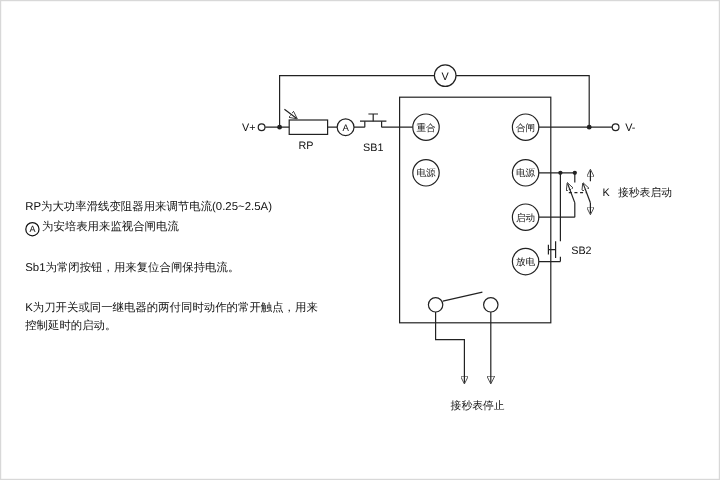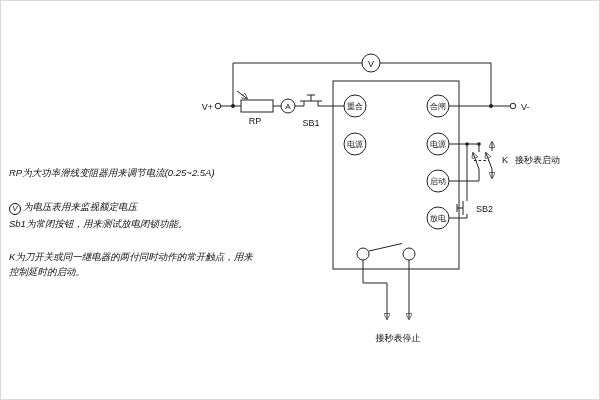--- a/index.html
+++ b/index.html
@@ -8,21 +8,21 @@
     border:1px solid #d8d8d8;box-sizing:border-box;overflow:hidden;
     font-family:"Liberation Sans","DejaVu Sans",sans-serif;color:#111;
   }
   .stage svg{position:absolute;left:0;top:0;}
   svg line, svg path, svg rect, svg polyline{stroke:#222;stroke-width:1;fill:none;}
   svg circle.node{fill:#222;stroke:none;}
   svg circle.body{fill:#fff;stroke:#222;stroke-width:1;}
   svg text{font-family:"Liberation Sans","DejaVu Sans",sans-serif;fill:#111;stroke:none;}
   .lbl{font-size:9px;}
   .lbl-s{font-size:8px;}
-  .notes{position:absolute;left:0;top:0;width:340px;height:400px;font-style:italic;}
+  .notes{position:absolute;left:12px;top:0;width:340px;height:400px;}
   .note{
     position:absolute;left:8px;font-size:9.5px;line-height:13px;
     white-space:nowrap;color:#111;
   }
   .circ{
     display:inline-block;width:10px;height:10px;border:1px solid #111;border-radius:50%;
     font-size:7.5px;line-height:10px;text-align:center;vertical-align:-1px;margin-right:2px;
   }
 </style>
 </head>
@@ -144,25 +144,25 @@
       <polyline points="362,259 362,282 386,282 386,318" marker-end="url(#arr)"></polyline>
       <line x1="408" y1="259" x2="408" y2="318" marker-end="url(#arr)"></line>
       <text class="lbl" x="397" y="340" text-anchor="middle">接秒表停止</text>
     </g>
   </svg>
 
   <div class="notes">
     <div class="note" style="top:165px">
       <span>RP为大功率滑线变阻器用来调节电流(0.25~2.5A)</span>
     </div>
-    <div class="note" style="top:199px">
-      <span class="circ">V</span><span>为电压表用来监视额定电压</span>
+    <div class="note" style="top:182px">
+      <span class="circ">A</span><span>为安培表用来监视合闸电流</span>
     </div>
     <div class="note" style="top:216px">
-      <span>Sb1为常闭按钮，用来测试放电闭锁功能。</span>
+      <span>Sb1为常闭按钮，用来复位合闸保持电流。</span>
     </div>
     <div class="note" style="top:264px">
       <span>控制延时的启动。</span>
     </div>
     <div class="note" style="top:249px">
       <span>K为刀开关或同一继电器的两付同时动作的常开触点，用来</span>
     </div>
   </div>
 
 </div>

